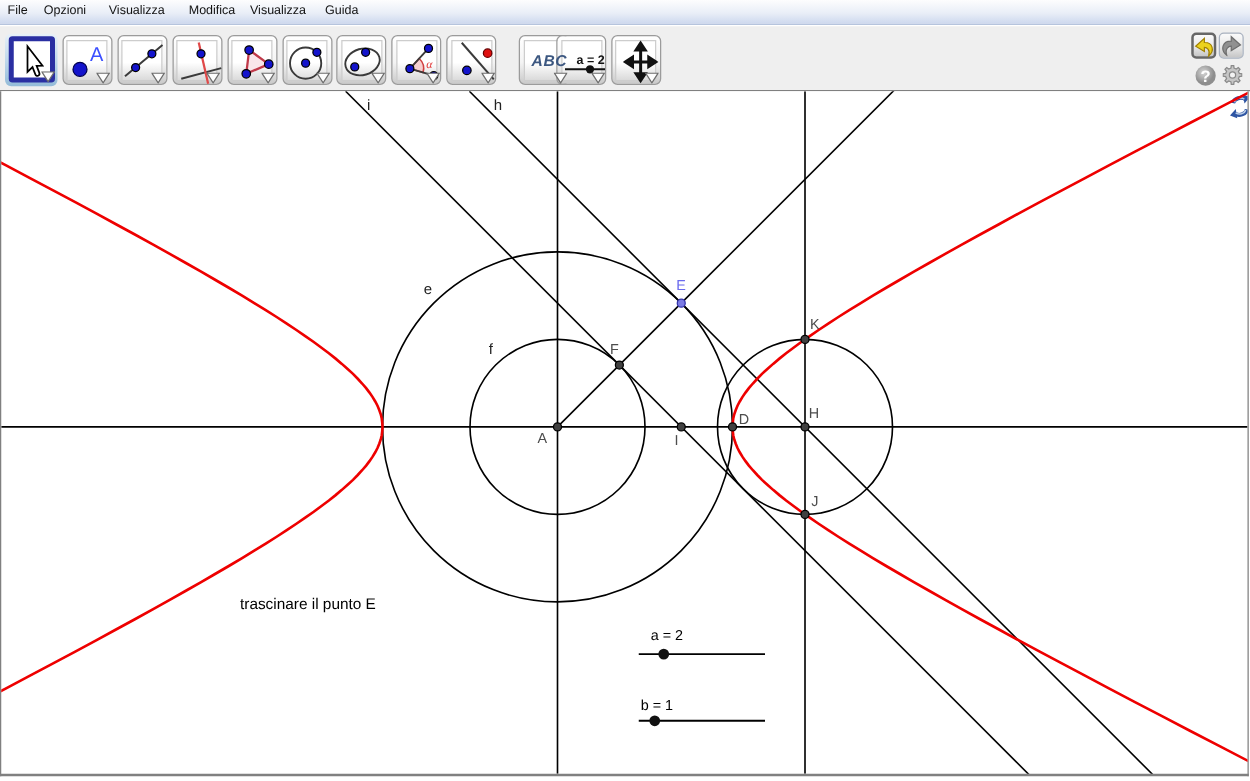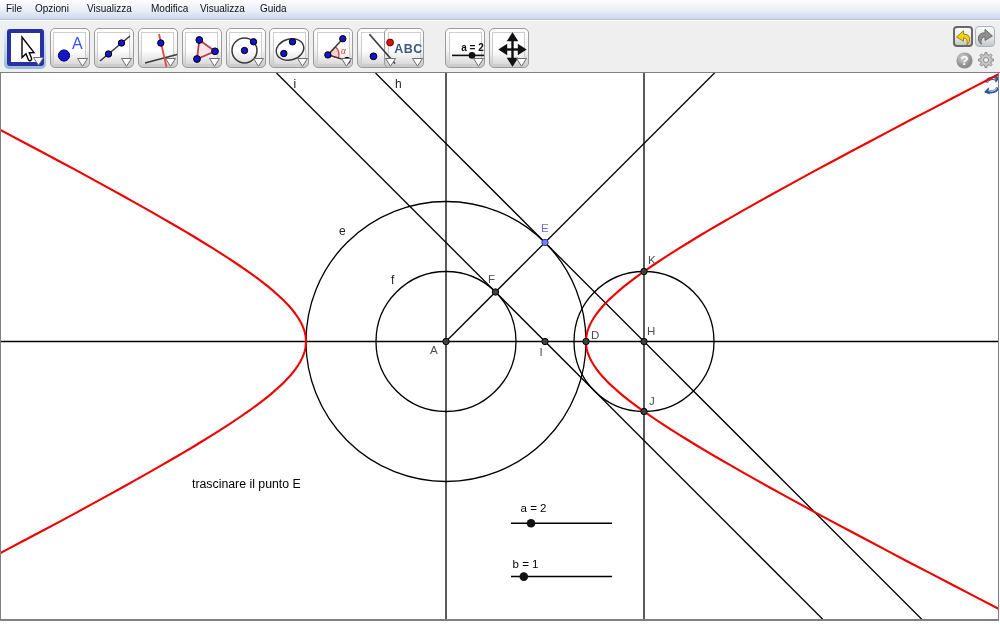--- a/index.html
+++ b/index.html
@@ -118,21 +118,21 @@
 <div class="btn" style="left:357.2px;">
       <svg width="40" height="40" viewBox="0 0 40 40">
         <line x1="11.4" y1="5.2" x2="37" y2="34.5" stroke="#3a3a3a" stroke-width="1.6"></line>
         <circle cx="15.5" cy="27.3" r="3.4" fill="#1414cc" stroke="#000" stroke-width="1"></circle>
         <circle cx="32.1" cy="13.5" r="3.4" fill="#e01010" stroke="#600" stroke-width="1"></circle>
       </svg>
       <svg class="tri" width="11" height="9" viewBox="0 0 11 9">
         <polygon points="0.5,0.5 10.5,0.5 5.5,8.2" fill="#fdfdfd" stroke="#6e6e6e" stroke-width="1"></polygon>
       </svg>
     </div>
-<div class="btn" style="left:384px;">
+<div class="btn" style="left:415px;font-style:italic;">
       <svg width="40" height="40" viewBox="0 0 40 40">
         <text x="23.5" y="23.5" font-size="12.5" font-weight="bold" fill="#3c5780" text-anchor="middle" letter-spacing="0.5" font-family="Liberation Sans, sans-serif">ABC</text>
       </svg>
       <svg class="tri" width="11" height="9" viewBox="0 0 11 9">
         <polygon points="0.5,0.5 10.5,0.5 5.5,8.2" fill="#fdfdfd" stroke="#6e6e6e" stroke-width="1"></polygon>
       </svg>
     </div>
 <div class="btn" style="left:445.0px;">
       <svg width="40" height="40" viewBox="0 0 40 40">
         <text x="26.5" y="22.3" font-size="10" font-weight="bold" fill="#111" text-anchor="middle" font-family="Liberation Sans, sans-serif">a = 2</text>

